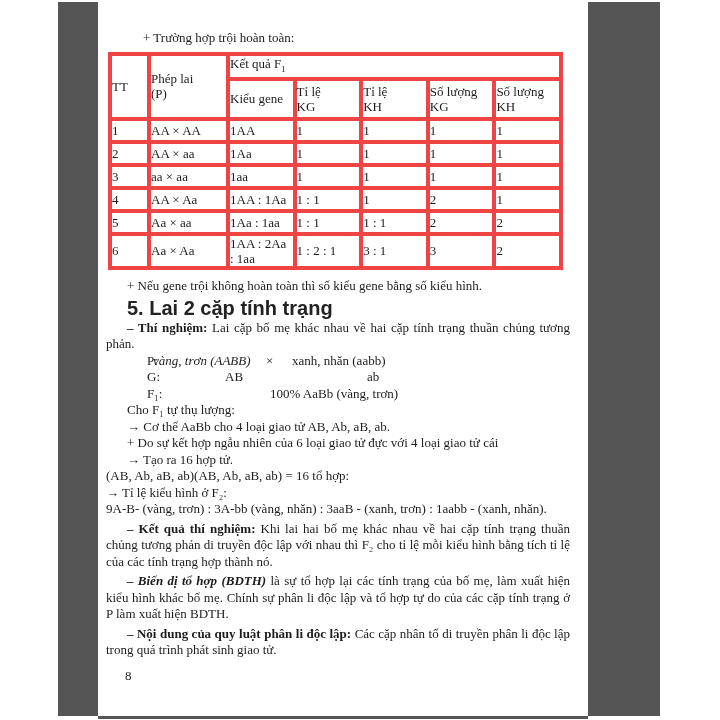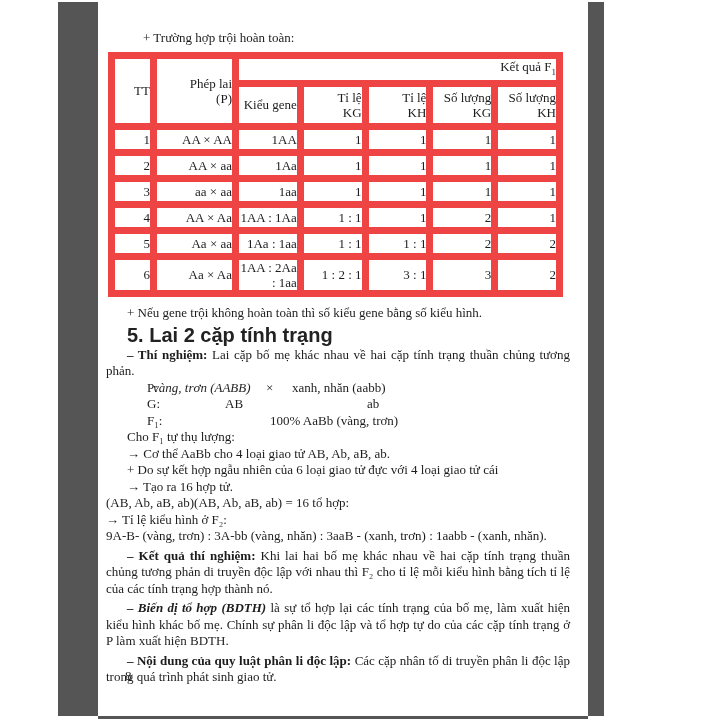--- a/index.html
+++ b/index.html
@@ -1,30 +1,30 @@
 <!DOCTYPE html>
 <html><head>
 <meta charset="utf-8">
 <style>
   html,body{margin:0;padding:0;}
   body{
     width:720px;height:720px;background:#ffffff;
     font-family:"Liberation Serif","DejaVu Serif",serif;
     color:#1c1c1c;
   }
-  .canvas{position:relative;width:604px;height:720px;overflow:hidden;background:#ffffff;}
+  .canvas{position:relative;width:720px;height:720px;overflow:hidden;background:#ffffff;}
   .backdrop{position:absolute;left:58px;top:2px;width:602px;height:714px;background:#555555;}
   .backdrop-bottom{position:absolute;left:98px;top:716px;width:490px;height:3px;background:#555555;}
   .sheet{position:absolute;left:98px;top:0;width:490px;height:716px;background:#ffffff;}
   .content{padding:30px 18px 0 8px;font-size:13px;line-height:16.5px;}
   .intro{text-indent:37px;margin-bottom:5px;}
 
   table.gtable{border-collapse:collapse;table-layout:fixed;width:455px;margin-left:2px;border:2px solid #1c1c1c;}
   .gtable th,.gtable td{
-    border:7px solid #ef4444;text-align:right;vertical-align:middle;
+    border:4px solid #ef4444;text-align:left;vertical-align:middle;
     padding:0;font-weight:normal;font-size:13px;line-height:15px;font-family:Liberation Serif, serif;
   }
   .gtable thead tr.r1 th{height:21px;}
   .gtable thead tr.r2 th{height:36px;}
   .gtable tbody td{height:19px;}
   .c-tt{width:35px;} .c-pl{width:75px;} .c-kg{width:110px;}
   .c-tlkg{width:52px;} .c-tlkh{width:52px;} .c-slkg{width:64px;} .c-slkh{width:65px;}
 
   .line{white-space:nowrap;}
   .ind{text-indent:21px;}

